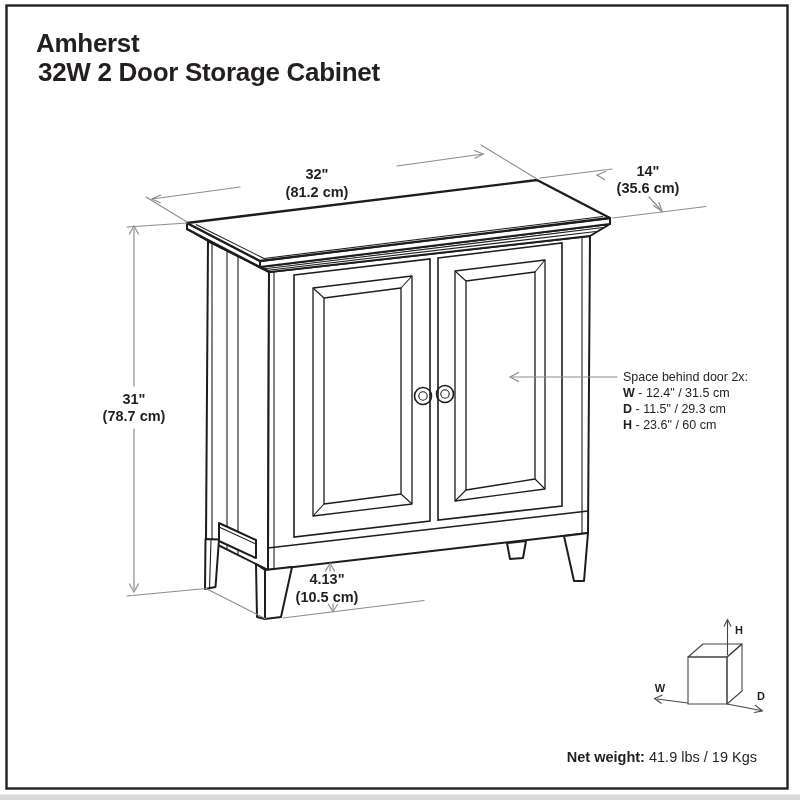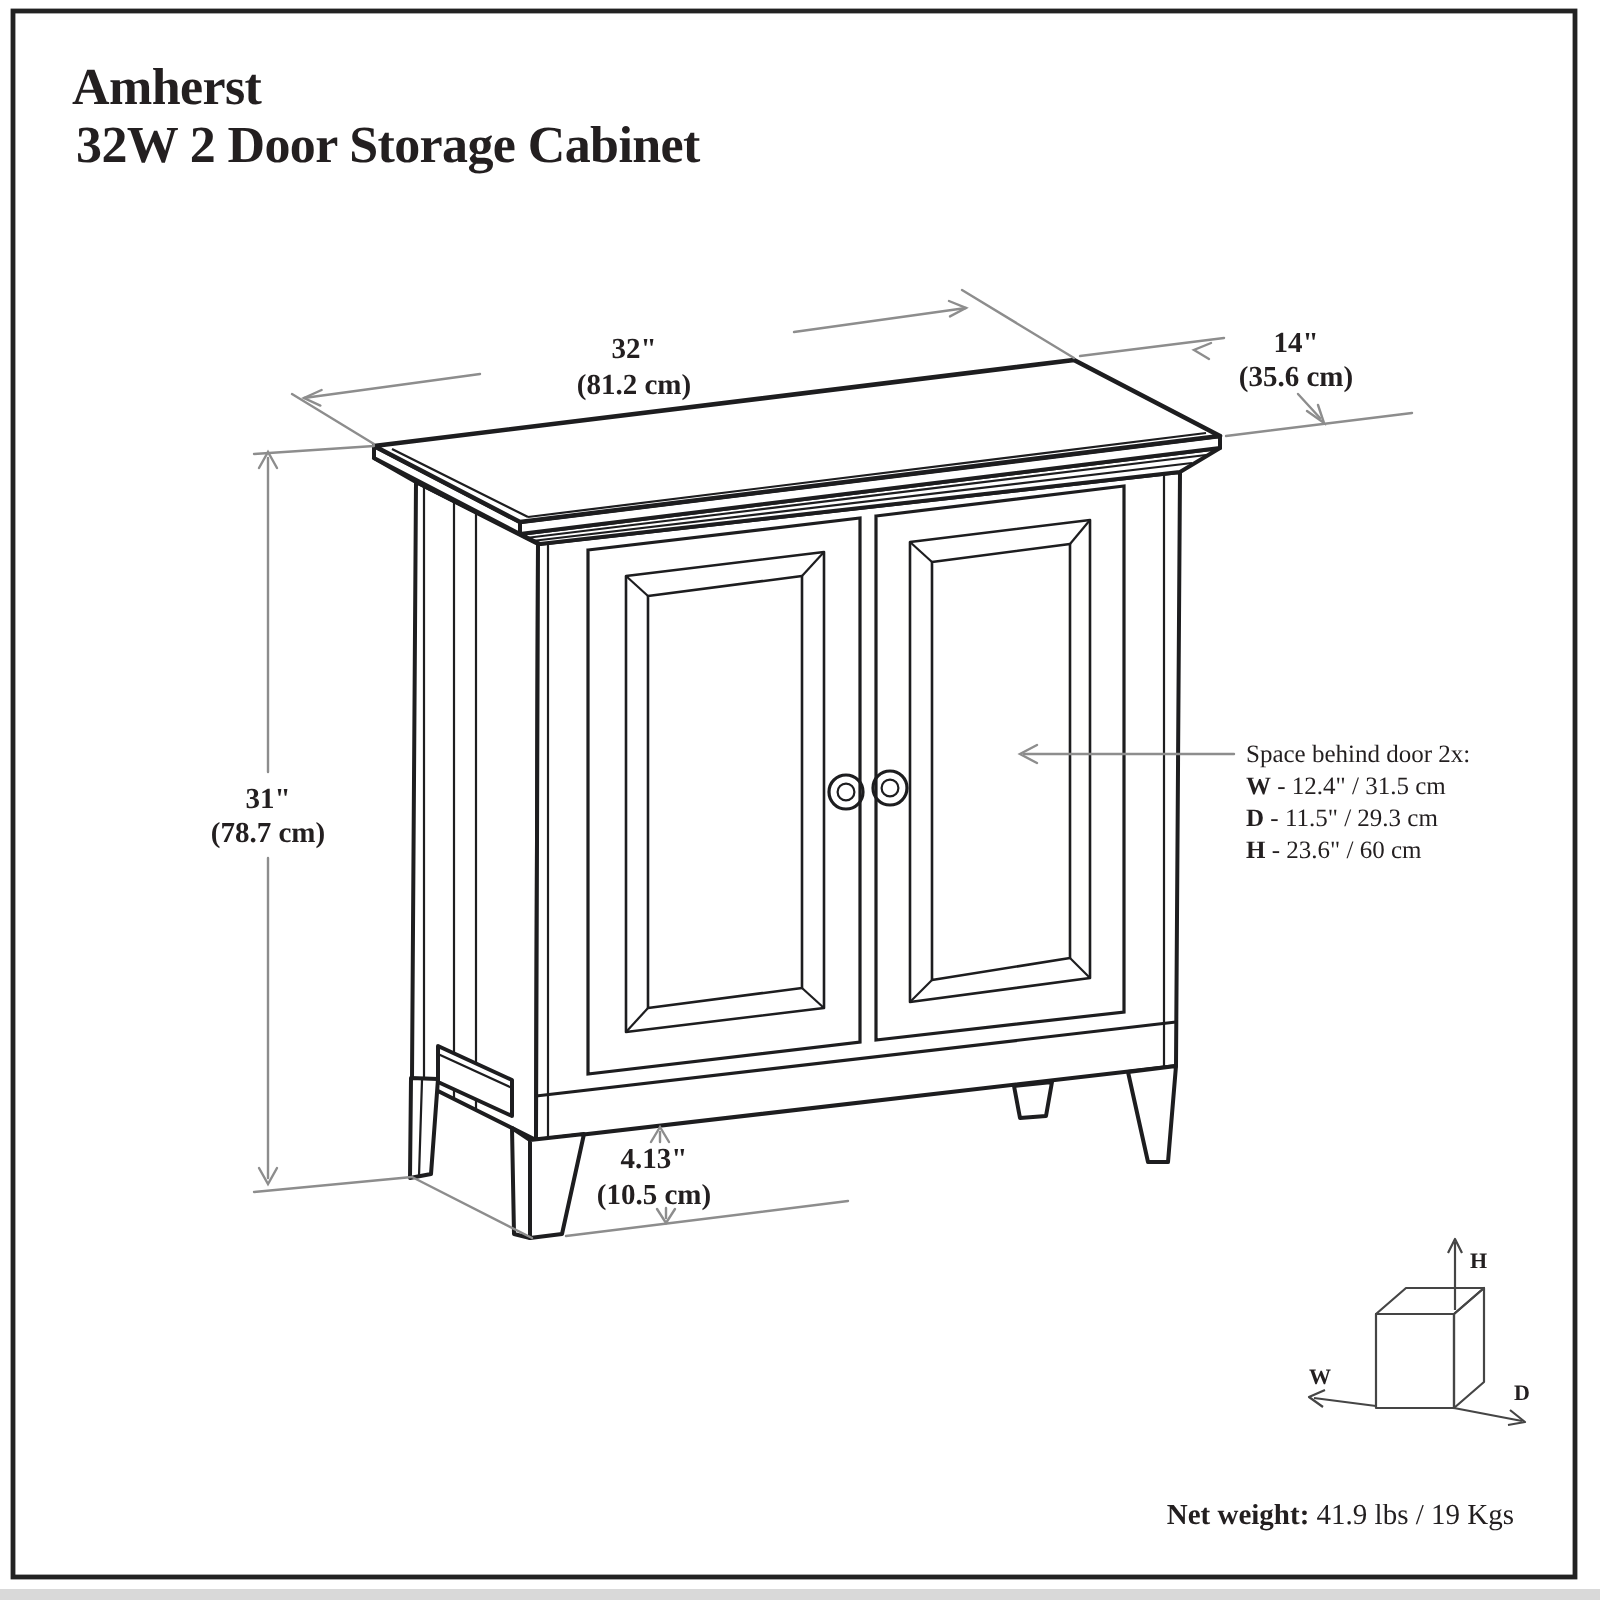--- a/index.html
+++ b/index.html
@@ -1,17 +1,17 @@
 <!DOCTYPE html>
 <html><head>
 <meta charset="utf-8">
 <style>
   html,body{margin:0;padding:0;background:#ffffff;}
   .page{position:relative;width:800px;height:800px;background:#ffffff;overflow:hidden;
-        font-family:Liberation Serif, serif;}
+        font-family:Liberation Sans, sans-serif;}
   svg{display:block;}
   text{fill:#231f20;}
   .t-title{font-size:26px;font-weight:700;letter-spacing:-0.3px;}
   .t-dim{font-size:14.5px;font-weight:700;text-anchor:middle;}
   .t-note{font-size:12.5px;font-weight:400;text-anchor:start;}
   .t-note-b{font-weight:700;}
   .t-axis{font-size:11px;font-weight:700;}
   .t-weight{font-size:14.5px;text-anchor:end;}
   .cab{fill:#ffffff;stroke:#1d1d1f;stroke-width:2;stroke-linejoin:round;}
   .cab-heavy{fill:#ffffff;stroke:#1d1d1f;stroke-width:2.3;stroke-linejoin:round;}

